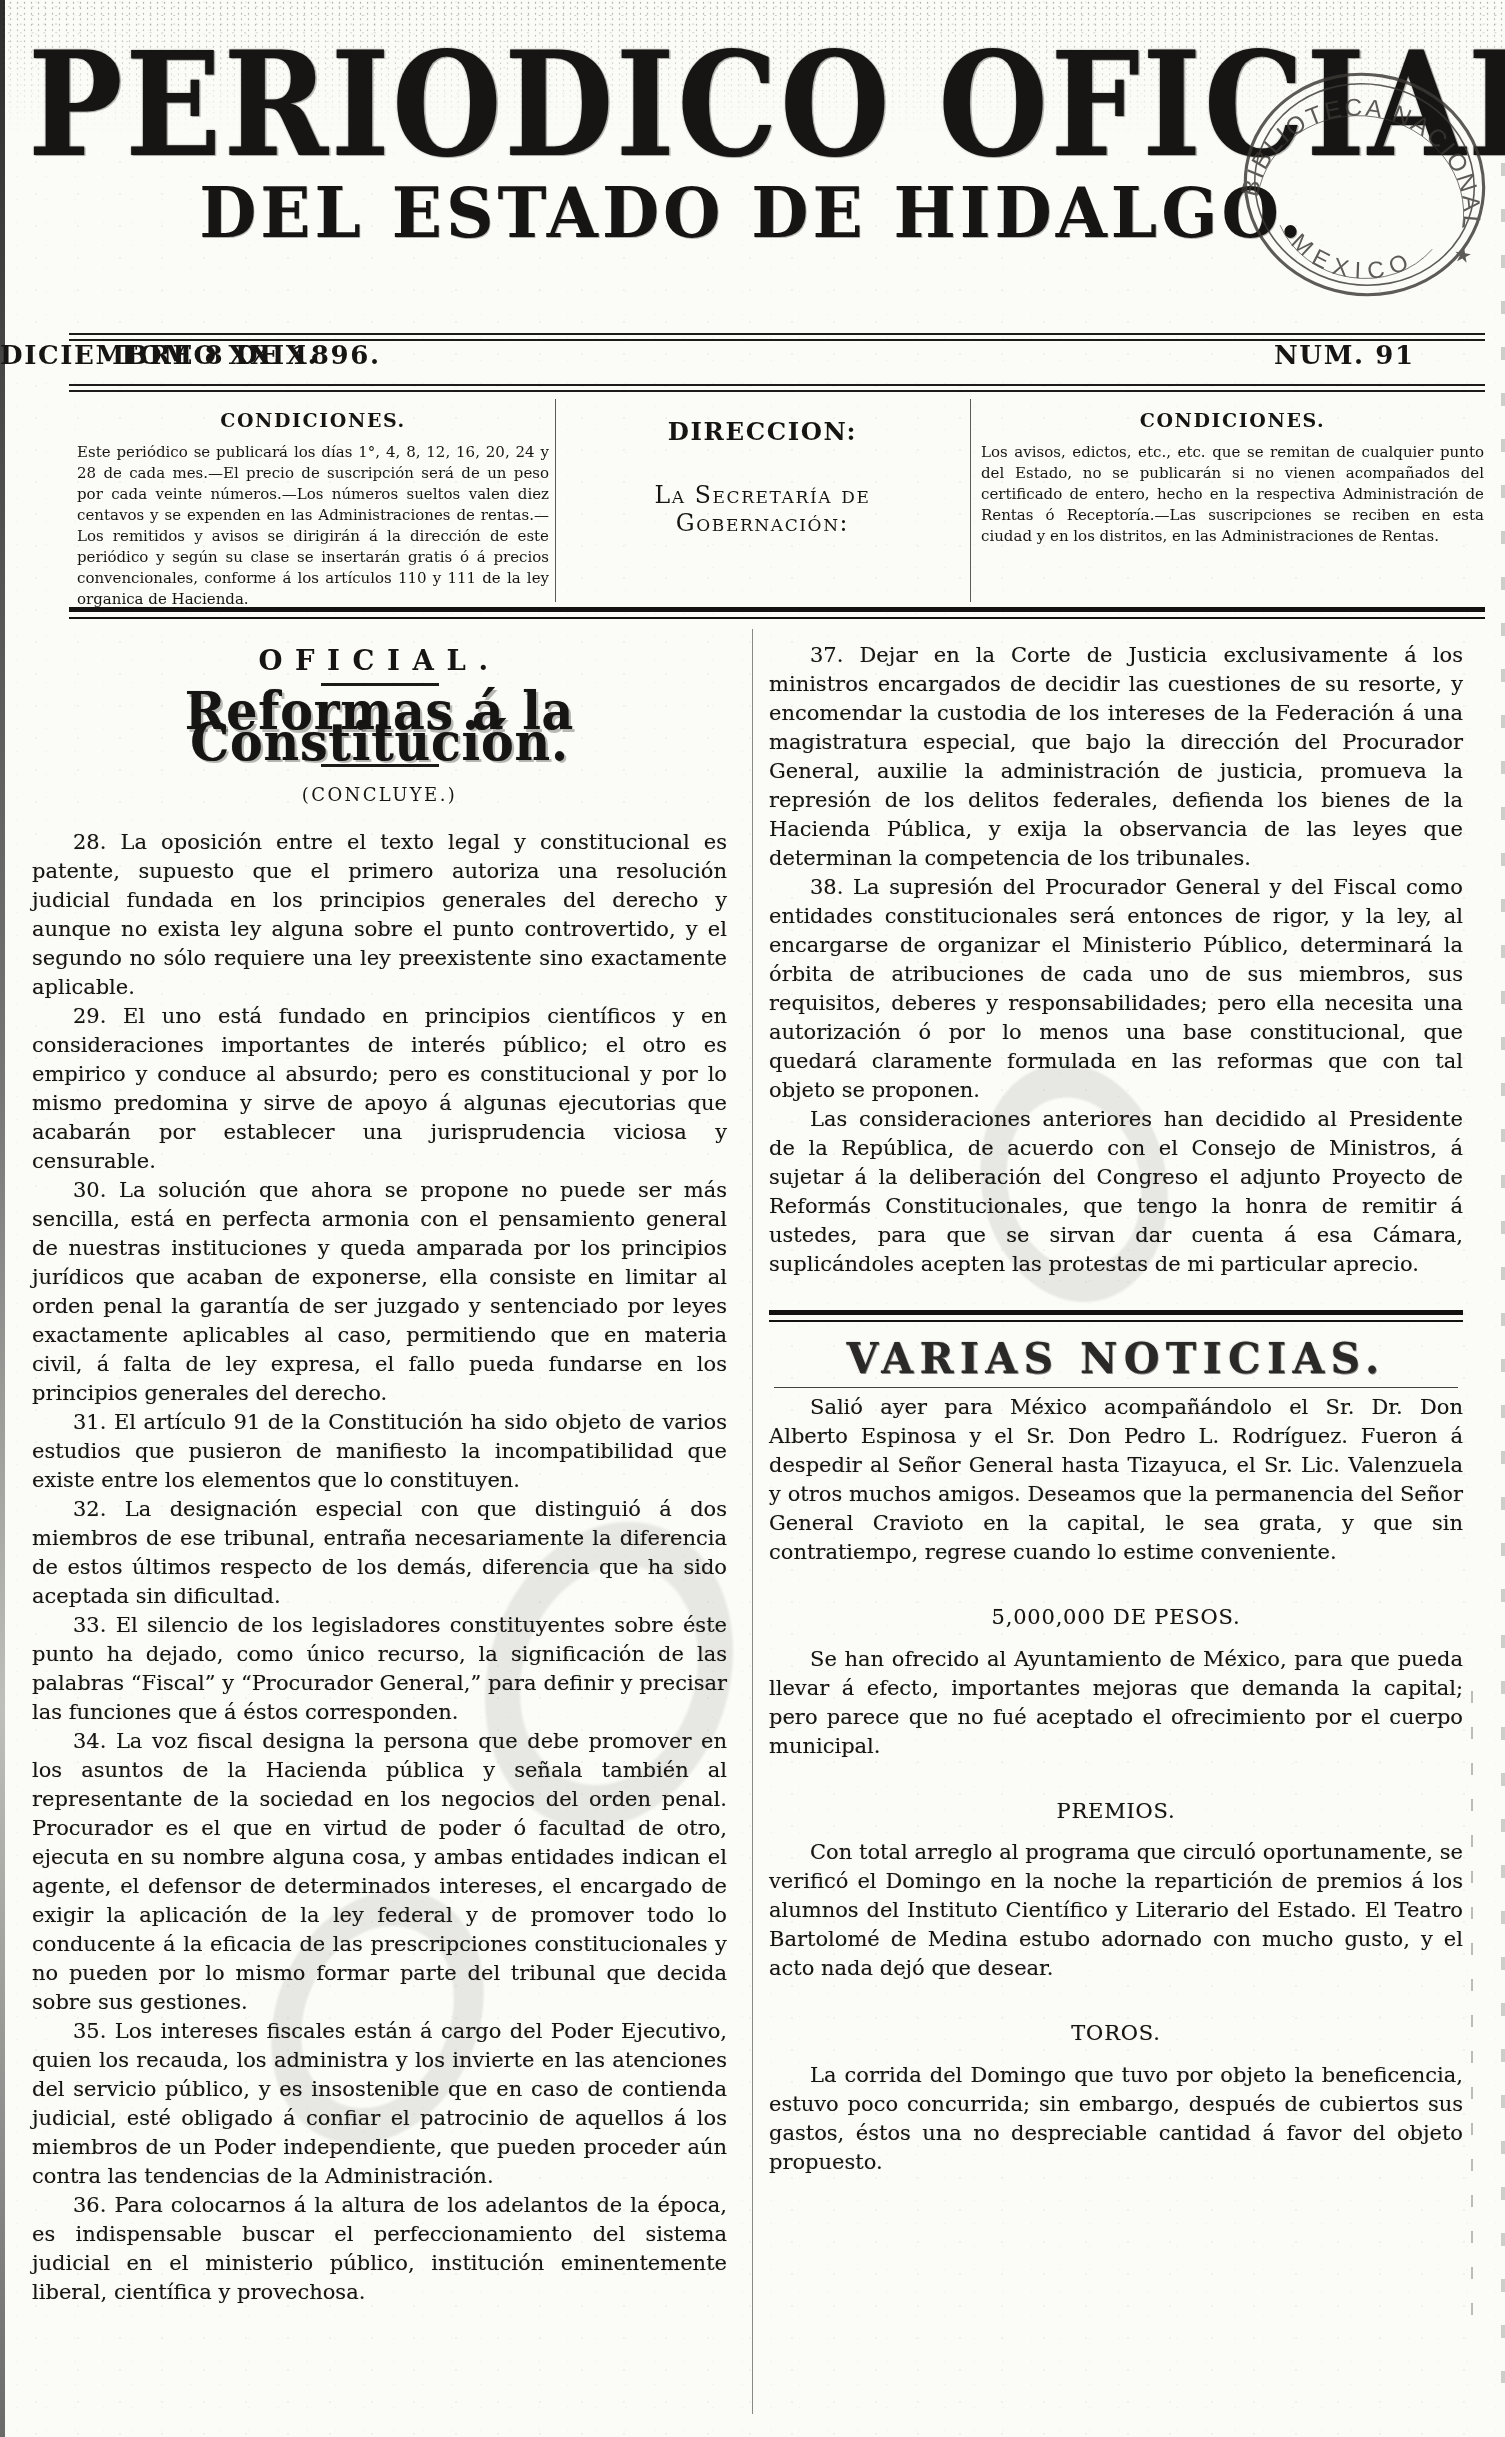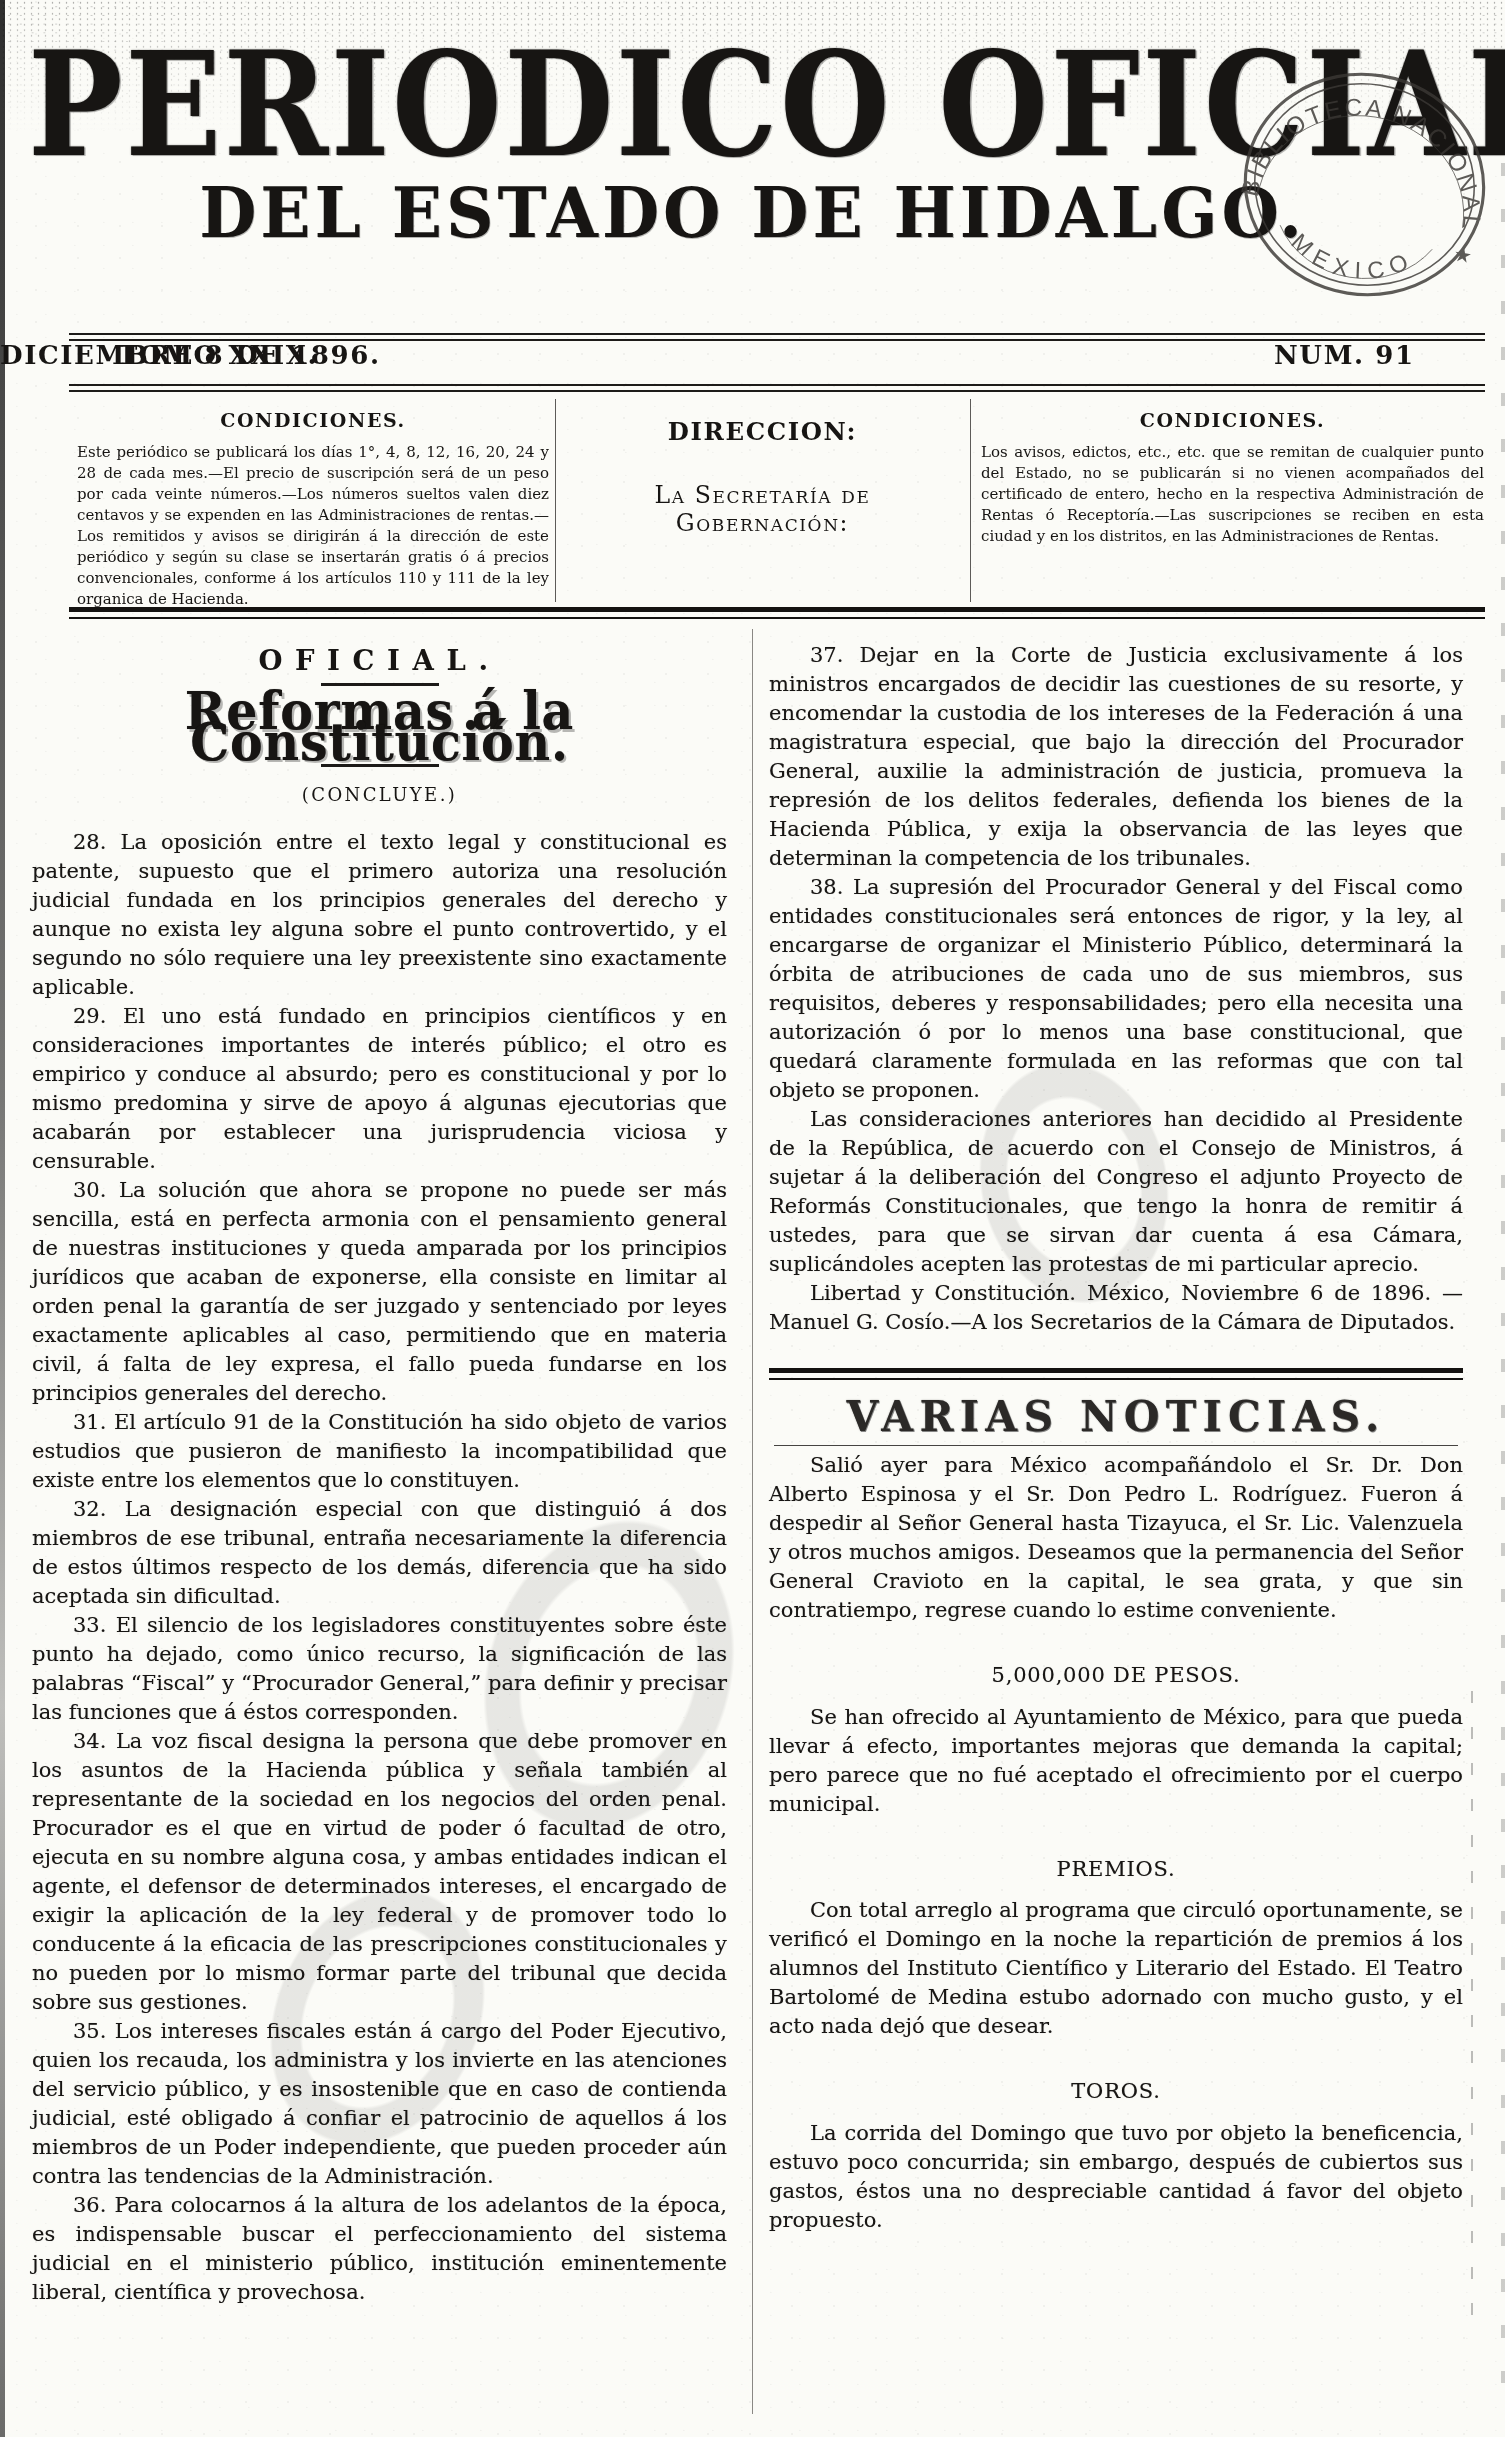--- a/index.html
+++ b/index.html
@@ -168,21 +168,20 @@
   <p class="para">33. El silencio de los legisladores constituyentes sobre éste punto ha dejado, como único recurso, la significación de las palabras “Fiscal” y “Procurador General,” para definir y precisar las funciones que á éstos corresponden.</p>
   <p class="para">34. La voz fiscal designa la persona que debe promover en los asuntos de la Hacienda pública y señala también al representante de la sociedad en los negocios del orden penal. Procurador es el que en virtud de poder ó facultad de otro, ejecuta en su nombre alguna cosa, y ambas entidades indican el agente, el defensor de determinados intereses, el encargado de exigir la aplicación de la ley federal y de promover todo lo conducente á la eficacia de las prescripciones constitucionales y no pueden por lo mismo formar parte del tribunal que decida sobre sus gestiones.</p>
   <p class="para">35. Los intereses fiscales están á cargo del Poder Ejecutivo, quien los recauda, los administra y los invierte en las atenciones del servicio público, y es insostenible que en caso de contienda judicial, esté obligado á confiar el patrocinio de aquellos á los miembros de un Poder independiente, que pueden proceder aún contra las tendencias de la Administración.</p>
   <p class="para">36. Para colocarnos á la altura de los adelantos de la época, es indispensable buscar el perfeccionamiento del sistema judicial en el ministerio público, institución eminentemente liberal, científica y provechosa.</p>
 </div>
 
 <div class="abs col col-right">
   <p class="para">37. Dejar en la Corte de Justicia exclusivamente á los ministros encargados de decidir las cuestiones de su resorte, y encomendar la custodia de los intereses de la Federación á una magistratura especial, que bajo la dirección del Procurador General, auxilie la administración de justicia, promueva la represión de los delitos federales, defienda los bienes de la Hacienda Pública, y exija la observancia de las leyes que determinan la competencia de los tribunales.</p>
   <p class="para">38. La supresión del Procurador General y del Fiscal como entidades constitucionales será entonces de rigor, y la ley, al encargarse de organizar el Ministerio Público, determinará la órbita de atribuciones de cada uno de sus miembros, sus requisitos, deberes y responsabilidades; pero ella necesita una autorización ó por lo menos una base constitucional, que quedará claramente formulada en las reformas que con tal objeto se proponen.</p>
   <p class="para">Las consideraciones anteriores han decidido al Presidente de la República, de acuerdo con el Consejo de Ministros, á sujetar á la deliberación del Congreso el adjunto Proyecto de Reformás Constitucionales, que tengo la honra de remitir á ustedes, para que se sirvan dar cuenta á esa Cámara, suplicándoles acepten las protestas de mi particular aprecio.</p>
-  <p class="para">Libertad y Constitución. México, Noviembre 6 de 1896. — Manuel G. Cosío.—A los Secretarios de la Cámara de Diputados.</p>
 
   <div class="rule-heavy rh2"></div>
   <h2 class="varias">VARIAS NOTICIAS.</h2>
   <div class="rule-thin"></div>
 
   <p class="para">Salió ayer para México acompañándolo el Sr. Dr. Don Alberto Espinosa y el Sr. Don Pedro L. Rodríguez. Fueron á despedir al Señor General hasta Tizayuca, el Sr. Lic. Valenzuela y otros muchos amigos. Deseamos que la permanencia del Señor General Cravioto en la capital, le sea grata, y que sin contratiempo, regrese cuando lo estime conveniente.</p>
 
   <h3 class="sec-title">5,000,000 DE PESOS.</h3>
   <p class="para">Se han ofrecido al Ayuntamiento de México, para que pueda llevar á efecto, importantes mejoras que demanda la capital; pero parece que no fué aceptado el ofrecimiento por el cuerpo municipal.</p>
 

